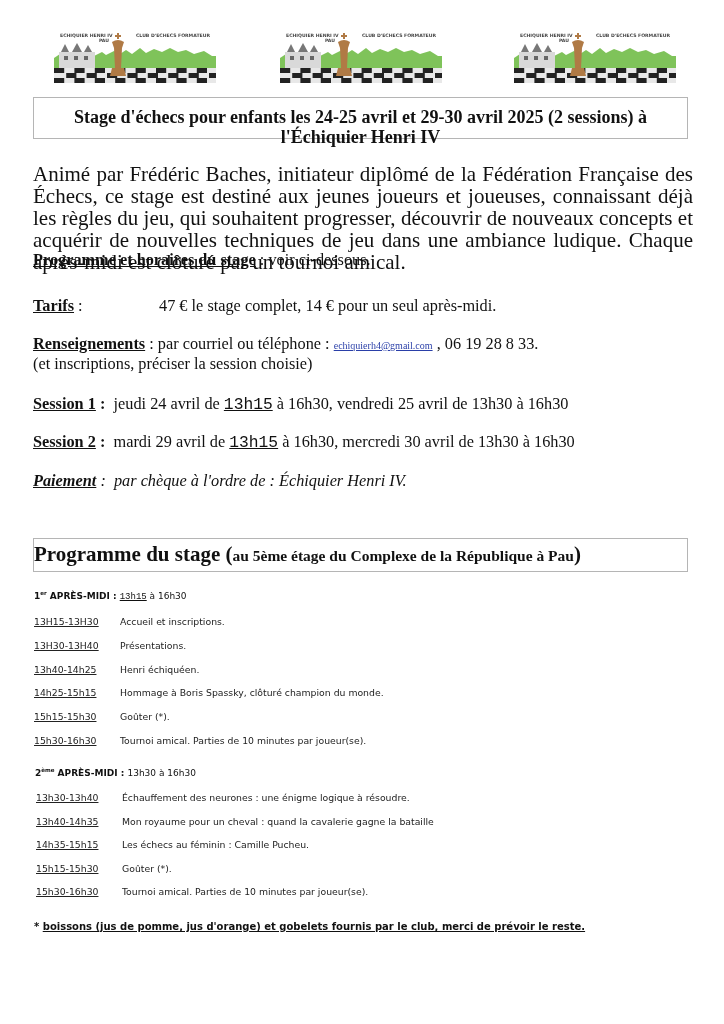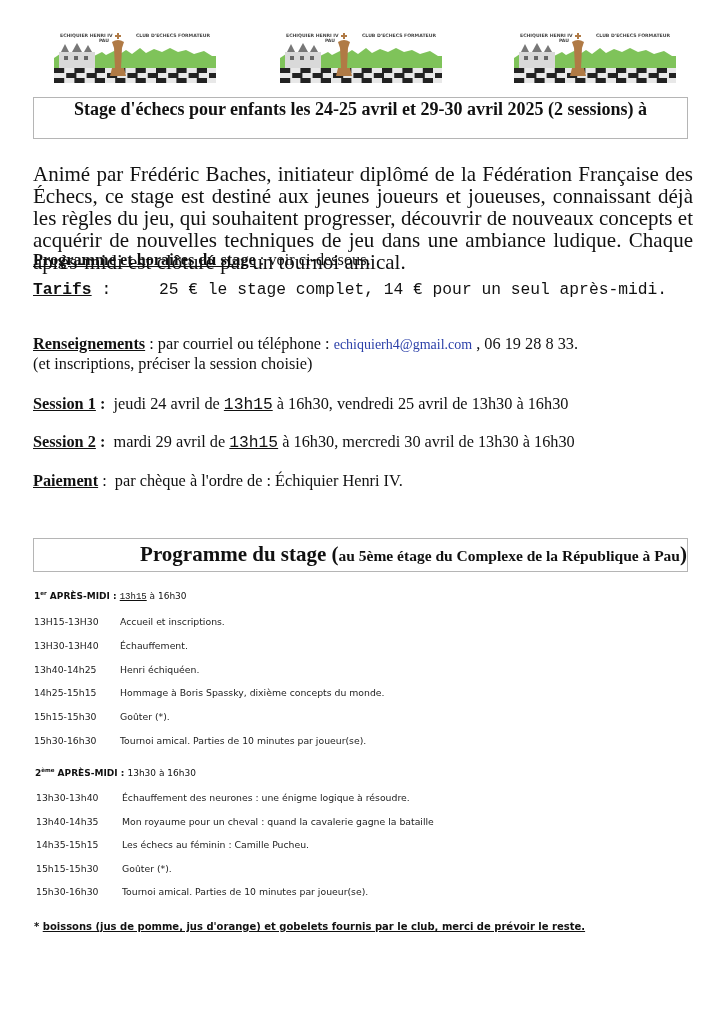--- a/index.html
+++ b/index.html
@@ -10,42 +10,42 @@
   .logo { position: absolute; top: 30px; width: 162px; height: 53px; overflow: hidden; }
   .logo svg { display: block; }
   .logo-1 { left: 54px; }
   .logo-2 { left: 280px; }
   .logo-3 { left: 514px; }
 
   .title-box {
     position: absolute; left: 33px; top: 97px; width: 655px; height: 42px;
     border: 1px solid #b5b5b5; box-sizing: border-box;
     text-align: center; font-weight: bold; font-size: 18px; line-height: 20px;
-    padding-top: 1px;
+    padding-top: 9px;
   }
 
   .intro { position: absolute; left: 33px; top: 163px; width: 660px; font-size: 21px; line-height: 22px; text-align: justify; }
   .line { position: absolute; left: 33px; font-size: 16.3px; line-height: 20px; white-space: nowrap; }
   .u { text-decoration: underline; font-weight: bold; }
   .under { text-decoration: underline; font-family: Liberation Mono, monospace; }
-  .mail { color: #2a3fa8; font-size: 14px; }
+  .mail { color: #2a3fa8; text-decoration: underline; font-size: 10px; }
 
   .prog-box {
     position: absolute; left: 33px; top: 538px; width: 655px; height: 34px;
     border: 1px solid #b5b5b5; box-sizing: border-box;
-    text-align: right; font-weight: bold; line-height: 30px;
+    text-align: left; font-weight: bold; line-height: 30px;
   }
   .prog-big { font-size: 21px; }
   .prog-small { font-size: 15.5px; }
 
   .sched-head { position: absolute; left: 34px; font-size: 9px; white-space: nowrap; }
   .sched-head b { font-weight: bold; }
   .sched-head sup { font-size: 5.5px; }
   .row { position: absolute; font-size: 9.3px; white-space: nowrap; color: #222; }
-  .row .t { position: absolute; left: 0; }
+  .row .t { position: absolute; left: 0; text-decoration: underline; }
   .row .d { position: absolute; left: 86px; }
   .foot { position: absolute; left: 34px; top: 921px; font-size: 10px; font-weight: bold; white-space: nowrap; }
   .foot .fu { text-decoration: underline; }
 </style>
 </head>
 <body>
 
 <div class="logo logo-1">
   <svg width="162" height="53" viewBox="0 0 162 53">
     <text x="6" y="7" font-size="4.6" font-weight="bold" fill="#444" font-family="DejaVu Sans, sans-serif" class="lt1">ECHIQUIER HENRI IV</text>
@@ -195,73 +195,74 @@
       <rect x="61" y="5" width="6" height="2"></rect>
       <path d="M58 12 Q64 8 70 12 L68 18 L60 18 Z"></path>
       <path d="M60 18 L68 18 L67 38 L61 38 Z"></path>
       <path d="M56 46 L58 38 L70 38 L72 46 Z"></path>
     </g>
   </svg>
 </div>
 
 <div class="title-box serif">
   <div>Stage d'échecs pour enfants les 24-25 avril et 29-30 avril 2025 (2 sessions) à</div>
+  <div>l'Échiquier Henri IV</div>
 </div>
 
 <div class="intro serif">Animé par Frédéric Baches, initiateur diplômé de la Fédération Française des Échecs, ce stage est destiné aux jeunes joueurs et joueuses, connaissant déjà les règles du jeu, qui souhaitent progresser, découvrir de nouveaux concepts et acquérir de nouvelles techniques de jeu dans une ambiance ludique. Chaque après-midi est clôturé par un tournoi amical.</div>
 
 <div class="line serif" style="top:250px;">
   <span class="u">Programme et horaires du stage</span><span> : voir ci-dessous.</span>
 </div>
 
-<div class="line serif" style="top:280px;font-family:Liberation Mono, monospace;">
+<div class="line serif" style="top:296px;">
   <span class="u">Tarifs</span><span> :</span>
-  <span style="position:absolute; left:126px;">25 € le stage complet, 14 € pour un seul après-midi.</span>
+  <span style="position:absolute; left:126px;">47 € le stage complet, 14 € pour un seul après-midi.</span>
 </div>
 
 <div class="line serif" style="top:334px;">
   <span class="u">Renseignements</span><span> : par courriel ou téléphone : </span><span class="mail">echiquierh4@gmail.com</span><span> , 06 19 28 8 33.</span>
 </div>
 <div class="line serif" style="top:354px;">(et inscriptions, préciser la session choisie)</div>
 
 <div class="line serif" style="top:394px;">
   <span class="u">Session 1</span><b style="white-space:pre"> :  </b><span>jeudi 24 avril de </span><span class="under">13h15</span><span> à 16h30, vendredi 25 avril de 13h30 à 16h30</span>
 </div>
 
 <div class="line serif" style="top:432px;">
   <span class="u">Session 2</span><b style="white-space:pre"> :  </b><span>mardi 29 avril de </span><span class="under">13h15</span><span> à 16h30, mercredi 30 avril de 13h30 à 16h30</span>
 </div>
 
-<div class="line serif" style="top:471px;">
+<div class="line serif" style="top:471px;font-style:italic;">
   <span class="u">Paiement</span><span style="white-space:pre"> :  </span><span>par chèque à l'ordre de : Échiquier Henri IV.</span>
 </div>
 
 <div class="prog-box serif">
   <span class="prog-big">Programme du stage </span><span class="prog-big">(</span><span class="prog-small">au 5ème étage du Complexe de la République à Pau</span><span class="prog-big">)</span>
 </div>
 
 <div class="sched-head sans" style="top:590px;">
   <b>1</b><sup><b>er</b></sup><b style="white-space:pre"> APRÈS-MIDI : </b><span class="under">13h15</span><span> à 16h30</span>
 </div>
 <div id="a1-rows">
     <div class="row sans" style="top: 616px; left: 34px;">
       <span class="t">13H15-13H30</span>
       <span class="d">Accueil et inscriptions.</span>
     </div>
     <div class="row sans" style="top: 639.8px; left: 34px;">
       <span class="t">13H30-13H40</span>
-      <span class="d">Échauffement.</span>
+      <span class="d">Présentations.</span>
     </div>
     <div class="row sans" style="top: 663.6px; left: 34px;">
       <span class="t">13h40-14h25</span>
       <span class="d">Henri échiquéen.</span>
     </div>
     <div class="row sans" style="top: 687.4px; left: 34px;">
       <span class="t">14h25-15h15</span>
-      <span class="d">Hommage à Boris Spassky, dixième concepts du monde.</span>
+      <span class="d">Hommage à Boris Spassky, clôturé champion du monde.</span>
     </div>
     <div class="row sans" style="top: 711.2px; left: 34px;">
       <span class="t">15h15-15h30</span>
       <span class="d">Goûter (*).</span>
     </div>
     <div class="row sans" style="top: 735px; left: 34px;">
       <span class="t">15h30-16h30</span>
       <span class="d">Tournoi amical. Parties de 10 minutes par joueur(se).</span>
     </div>
   </div>

